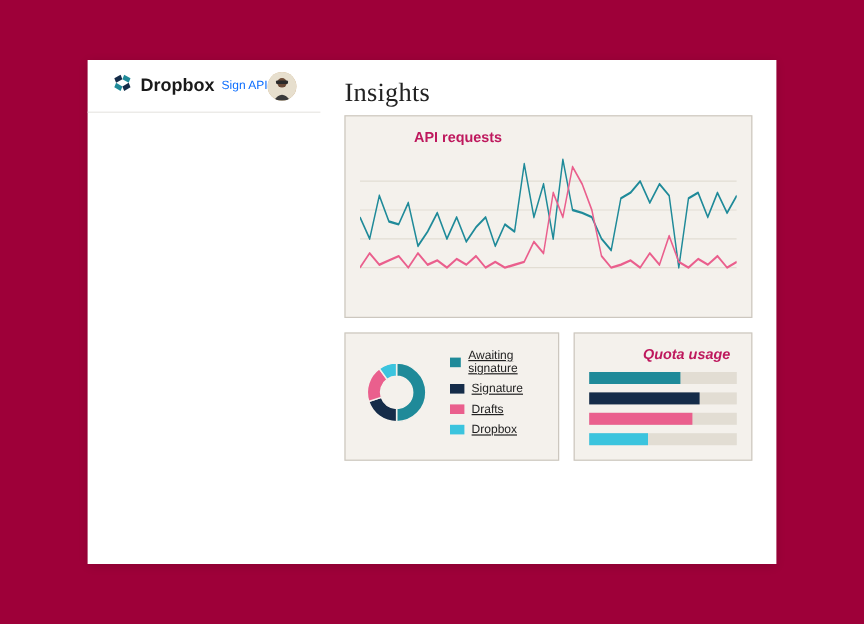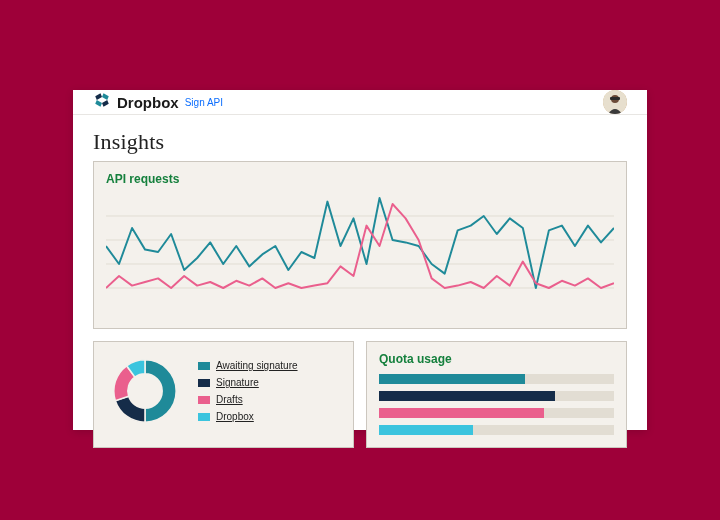--- a/index.html
+++ b/index.html
@@ -3,24 +3,24 @@
 <meta charset="utf-8">
 <style>
   * { box-sizing: border-box; margin: 0; padding: 0; }
   body {
     width: 720px; height: 520px;
     background: #9e0039;
     font-family: -apple-system, BlinkMacSystemFont, "Segoe UI", Helvetica, Arial, sans-serif;
     display: flex; align-items: center; justify-content: center;
   }
   .app {
-    width: 574px; height: 340px;
+    width: 574px; height: 420px;
     background: #fff;
     box-shadow: 0 2px 8px rgba(0,0,0,.15);
-    display: flex; flex-direction: column;
+    display: flex; flex-direction: row;
   }
   .header {
     height: 44px;
     display: flex; align-items: center; justify-content: space-between;
     padding: 0 20px;
     border-bottom: 1px solid #e8e6e3;
   }
   .brand { display: flex; align-items: center; gap: 6px; }
   .brand-name { font-size: 15px; font-weight: 700; color: #1a1a1a; }
   .brand-sub { font-size: 10px; font-weight: 400; color: #0d6efd; }
@@ -30,25 +30,25 @@
     display:flex; align-items:center; justify-content:center;
     overflow:hidden;
   }
   .content { padding: 14px 20px 16px 20px; flex: 1; }
   .page-title { font-size: 22px; font-weight: 400; color: #222; margin-bottom: 6px; letter-spacing:.2px;font-family:Liberation Serif, serif; }
   .panel {
     border: 1px solid #ccc7bf;
     background: #f4f1ec;
     padding: 10px 12px 12px 12px;
   }
-  .panel-title { font-size: 12px; font-weight: 700; color: #15803d; margin-bottom: 6px; }
+  .panel-title { font-size: 12px; font-weight: 700; color: #be185d; margin-bottom: 6px; margin-left: 45px; }
   .chart-area { width: 100%; height: 120px; }
   .row2 { display: flex; gap: 12px; margin-top: 12px; }
   .panel-left { flex: 1; }
-  .panel-right { flex: 1; }
+  .panel-right { flex: 1; font-style: italic; }
   .sig-body { display:flex; gap:14px; align-items:center; }
   .legend { display:flex; flex-direction:column; gap:6px; font-size:10px; color:#222; }
   .legend-row { display:flex; align-items:center; gap:6px;text-decoration:underline; }
   .swatch { width:12px; height:8px; }
   .quota-bars { display:flex; flex-direction:column; gap:7px; padding-top:2px; }
   .quota-track { height:10px; background:#e2ddd3; width:100%; position:relative; }
   .quota-fill { height:100%; position:absolute; left:0; top:0; }
 </style>
 </head>
 <body>

